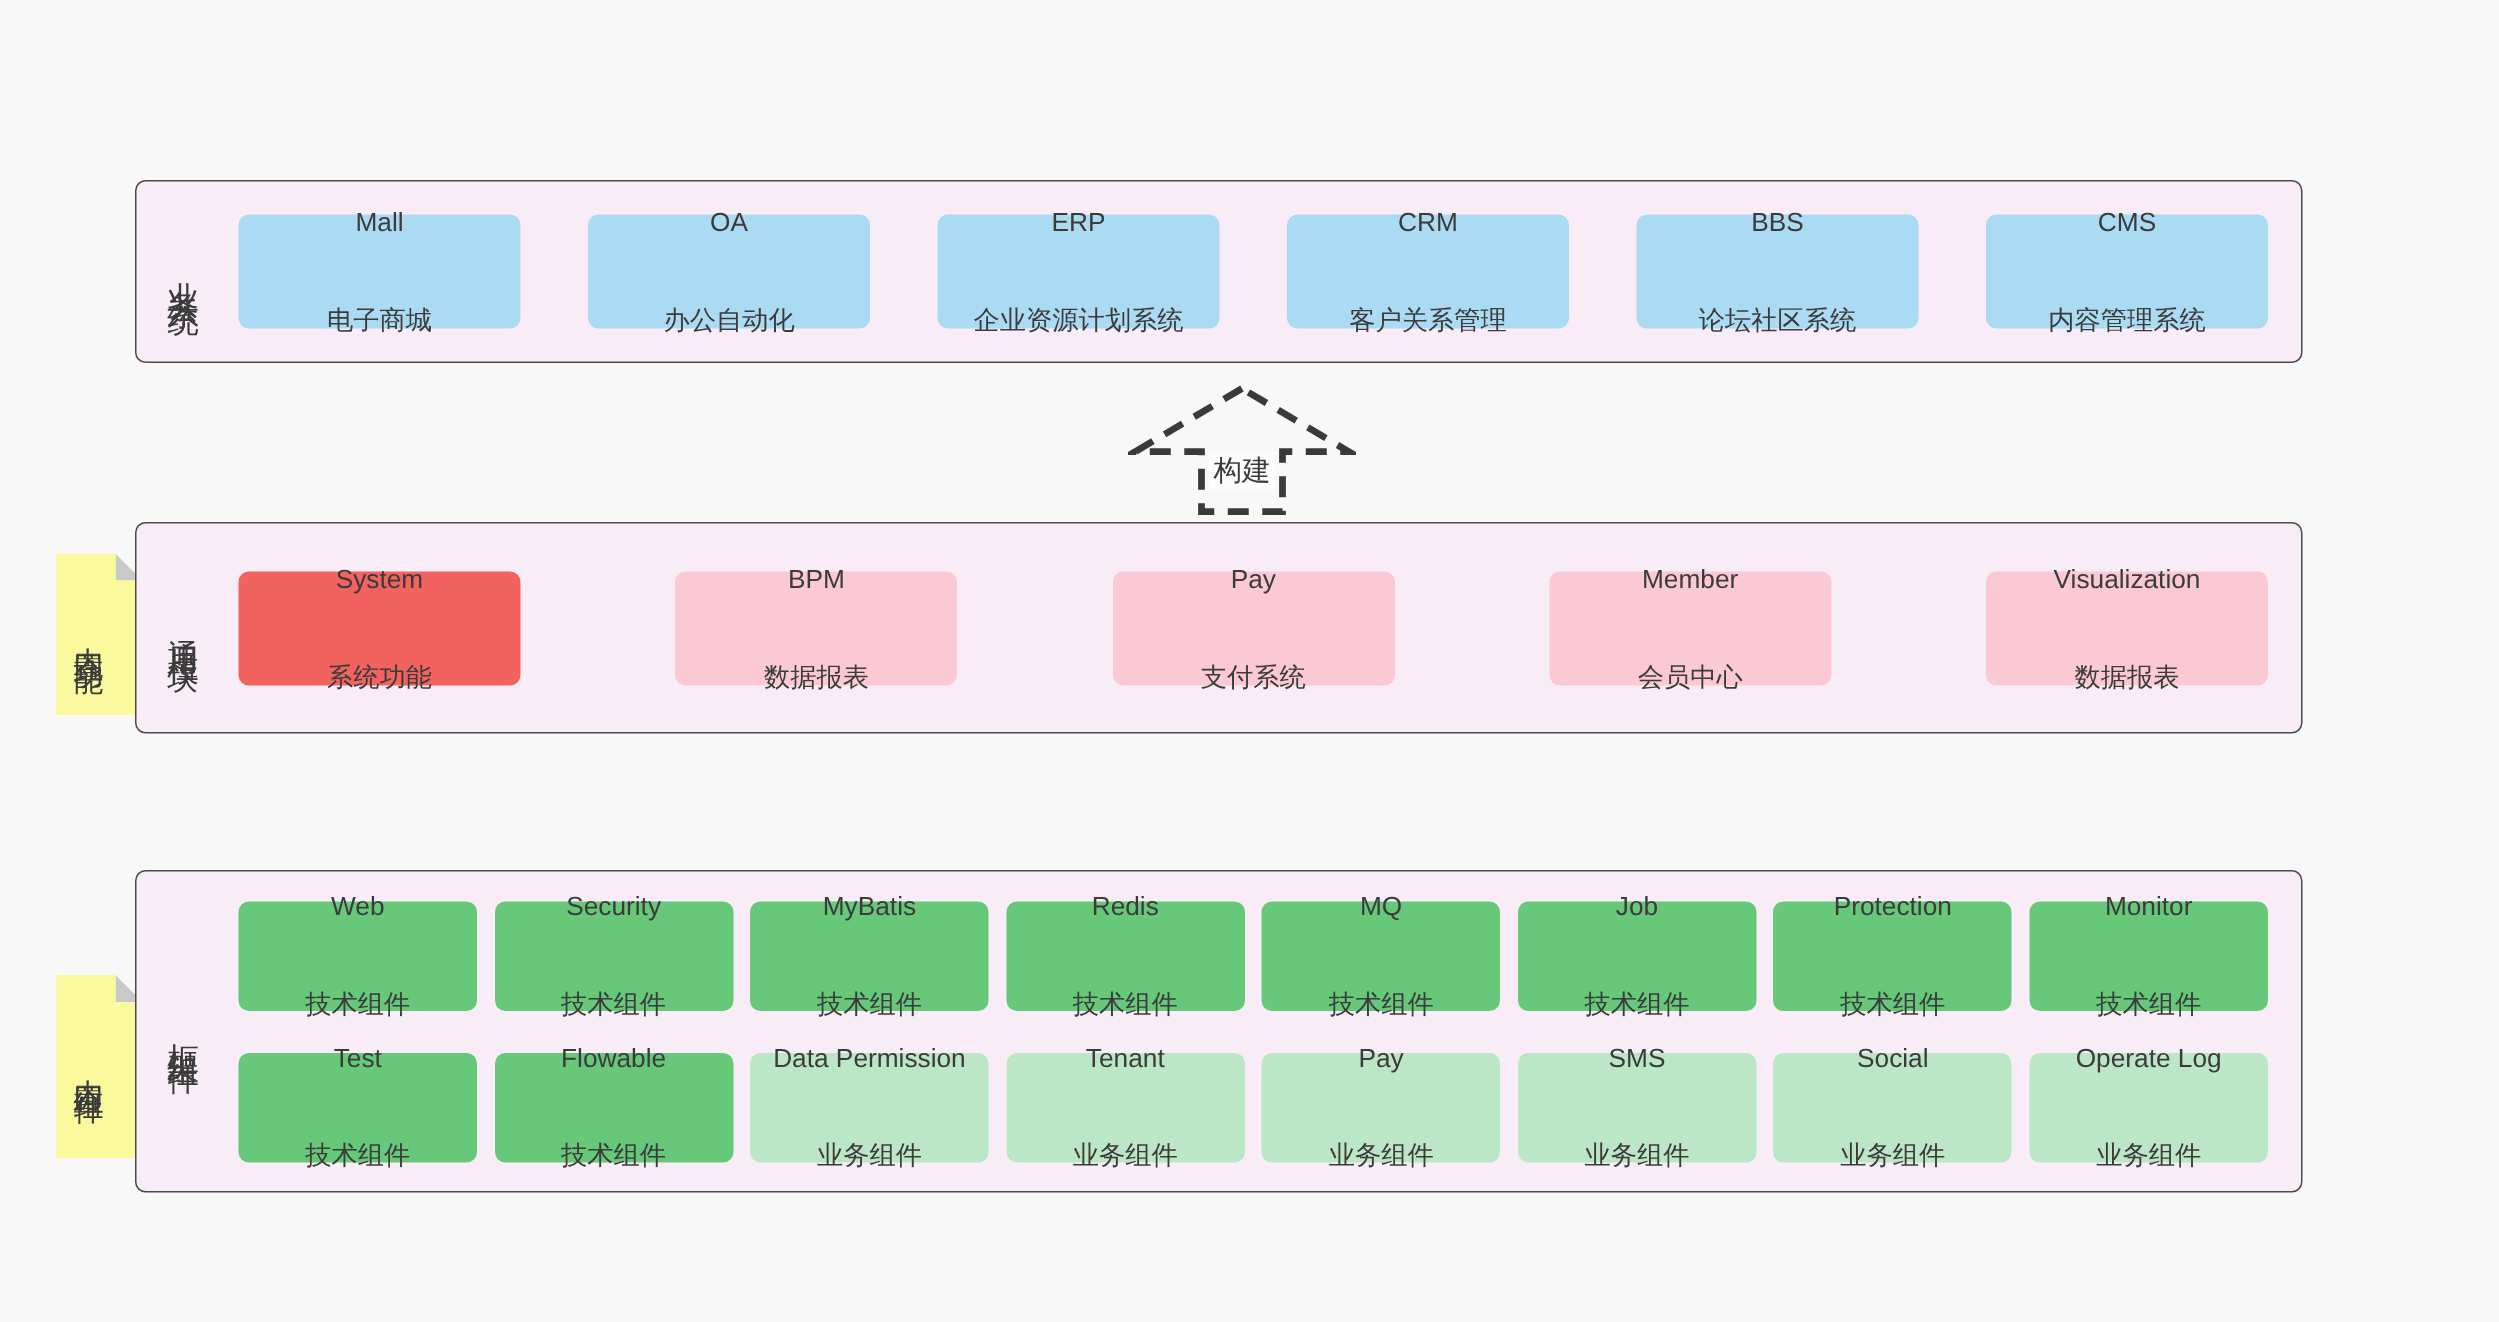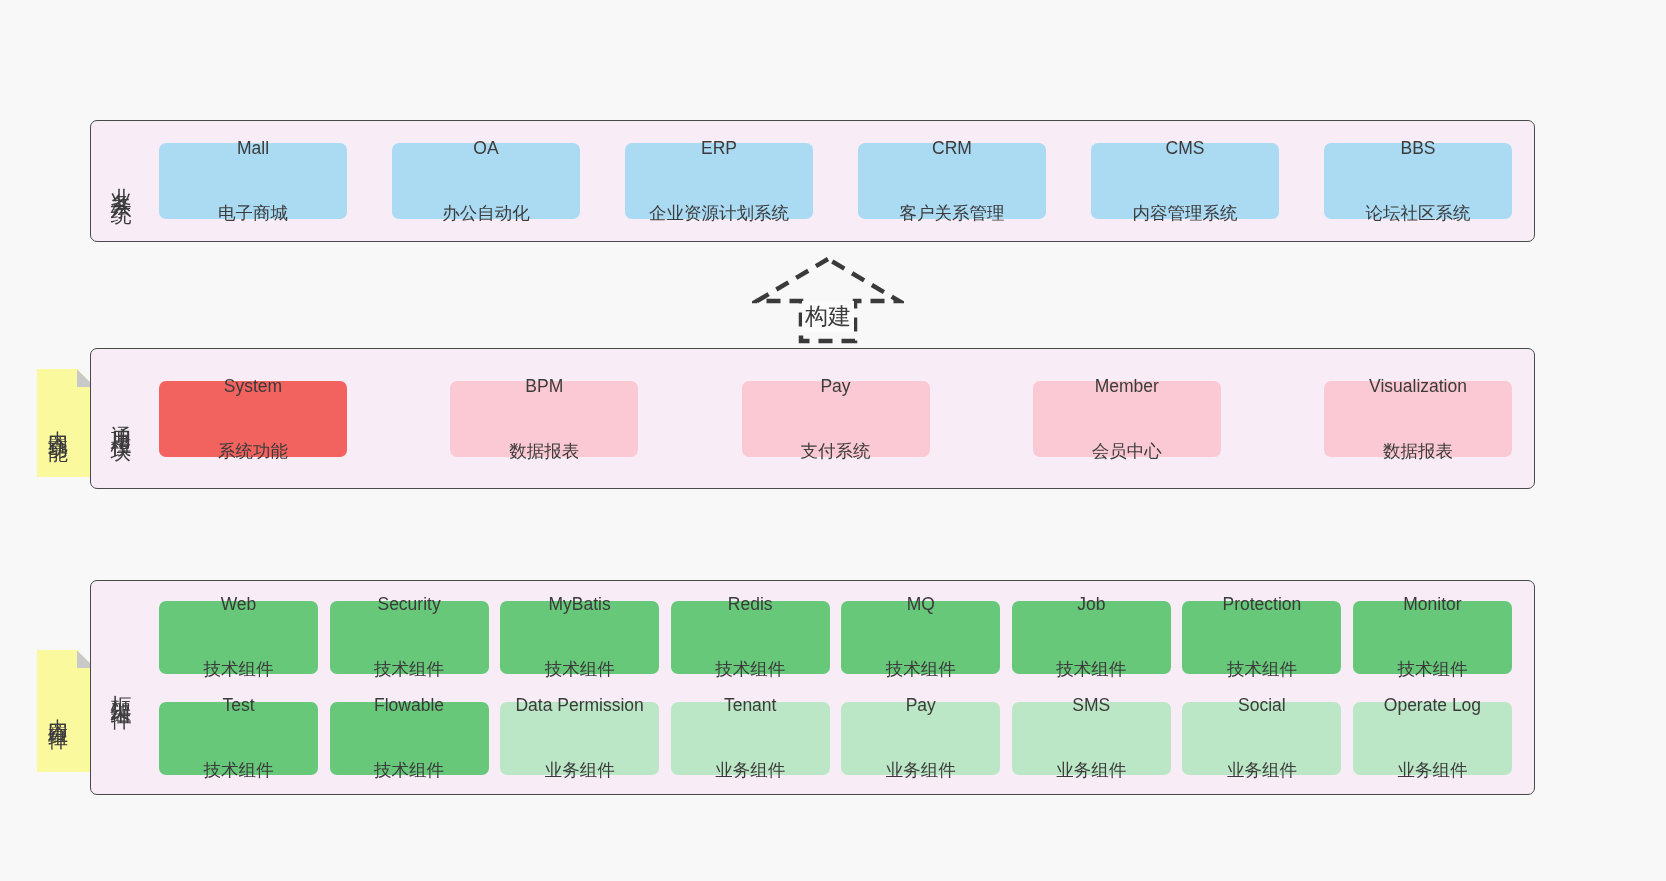--- a/index.html
+++ b/index.html
@@ -58,21 +58,21 @@
   .tab .tab-text{
     writing-mode:vertical-rl; text-orientation:upright;
     font-size:20px; letter-spacing:4px; color:var(--text);
     margin-right:14px;
   }
 
   .arrow{position:absolute; width:152px; height:90px; z-index:1;}
   .arrow svg{display:block; width:100%; height:100%;}
   .arrow .arrow-label{
     position:absolute; left:50%; top:46px; transform:translateX(-50%);
-    background:#fcfcfc; padding:0 3px; font-size:23px; color:var(--text);
+    background:#fcfcfc; padding:0 3px; font-size:19px; color:var(--text);
     white-space:nowrap;
   }
 
   #sec-business{top:120px; height:122px;}
   #sec-modules{top:348px; height:141px;}
   #sec-framework{top:580px; height:215px;}
   #tab-modules{top:369px; height:108px;}
   #tab-framework{top:650px; height:122px;}
   #arrow-build{left:752px; top:255px;}
   #arrow-implement{left:766px; top:485px;}
@@ -105,26 +105,26 @@
           </div>
           <div class="box v-blue">
             <div>ERP</div>
             <div>企业资源计划系统</div>
           </div>
           <div class="box v-blue">
             <div>CRM</div>
             <div>客户关系管理</div>
           </div>
           <div class="box v-blue">
+            <div>BBS</div>
+            <div>论坛社区系统</div>
+          </div>
+          <div class="box v-blue">
             <div>CMS</div>
             <div>内容管理系统</div>
-          </div>
-          <div class="box v-blue">
-            <div>BBS</div>
-            <div>论坛社区系统</div>
           </div>
         </div>
       </div>
   </div>
 
   <div class="container sec-wide" id="sec-modules">
     <div class="v-label">通用模块</div>
     <div class="rows">
         <div class="row">
           <div class="box v-red">

